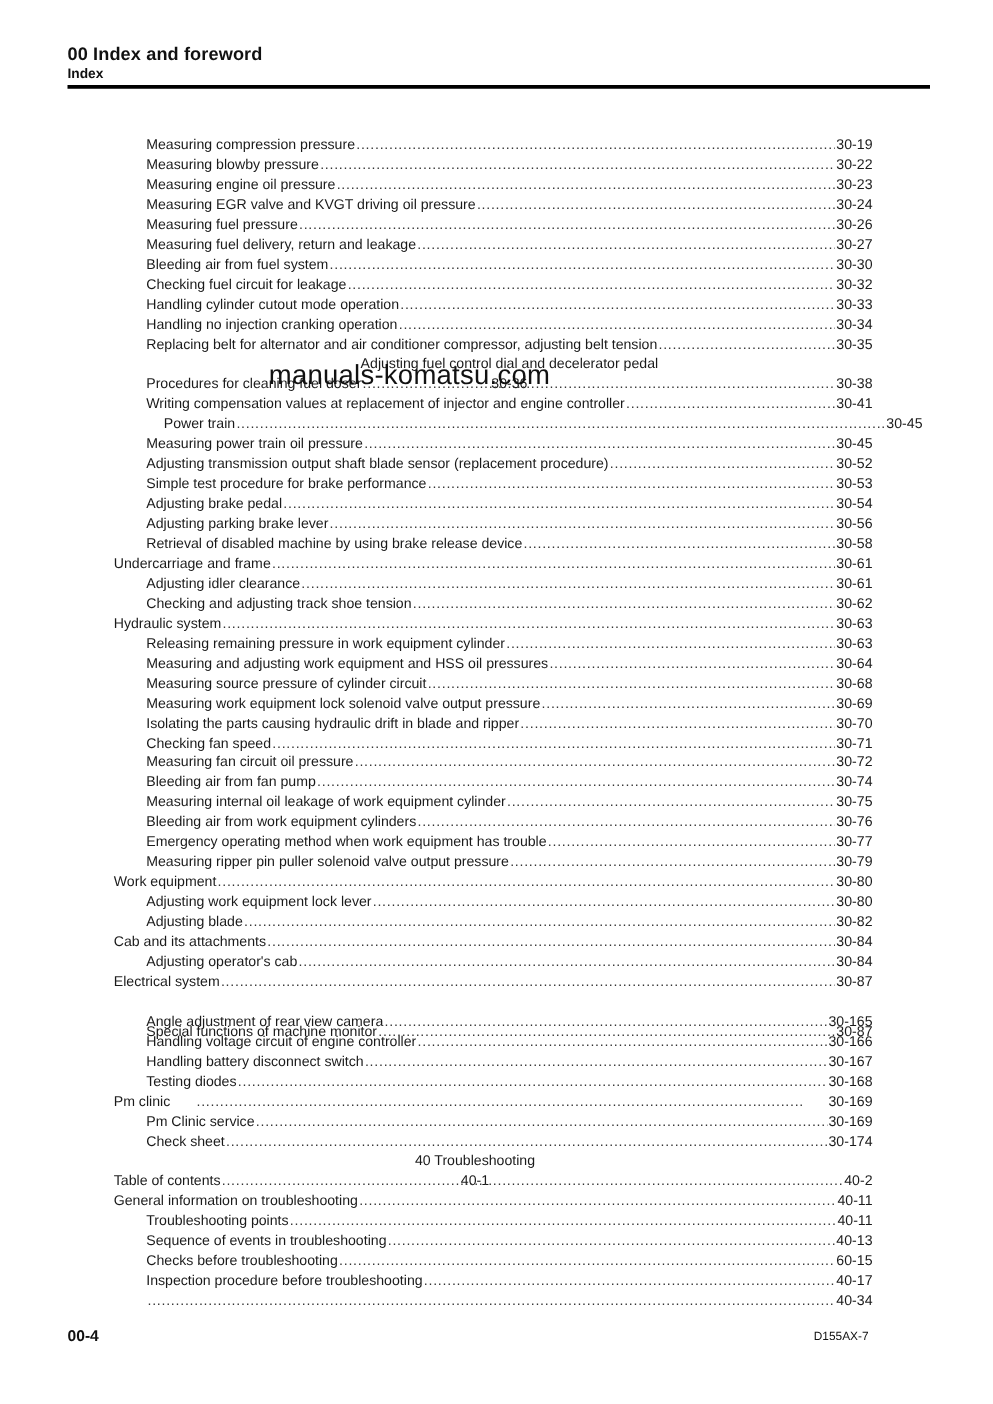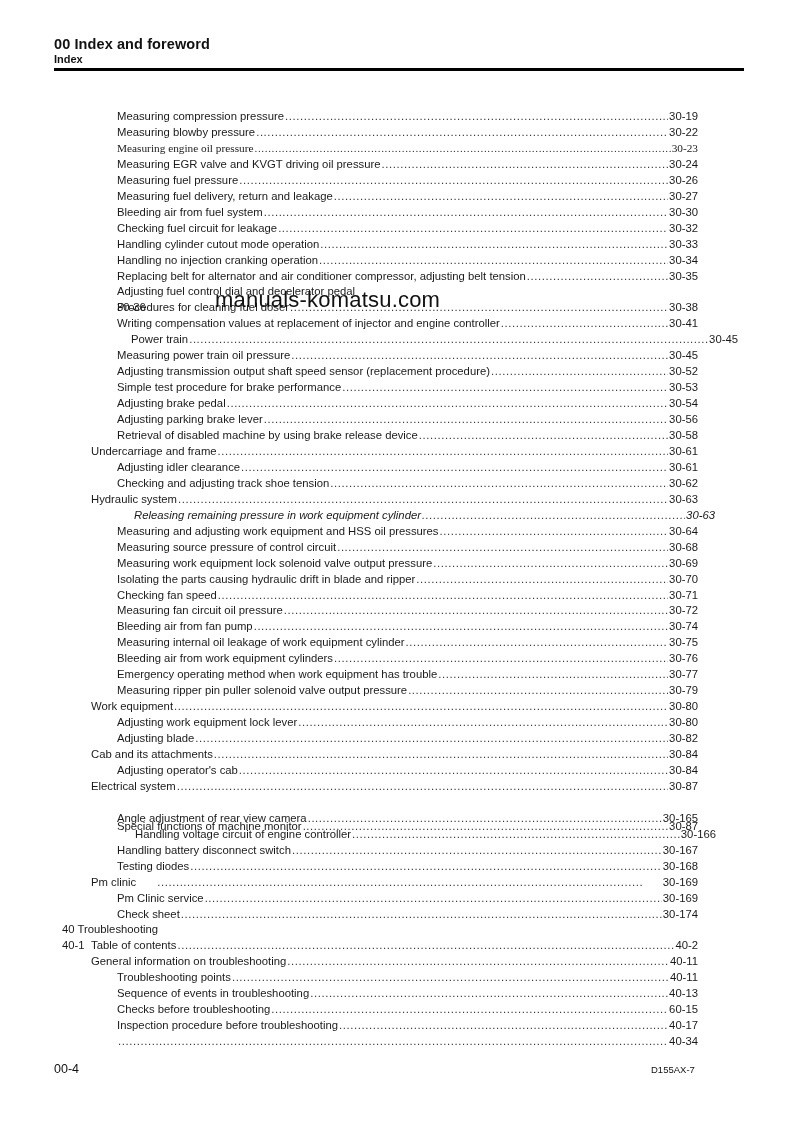--- a/index.html
+++ b/index.html
@@ -4,28 +4,28 @@
   <style>
     html, body { margin: 0; padding: 0; background: #ffffff; }
     body { width: 794px; height: 1123px; position: relative; overflow: hidden;
            font-family: "Liberation Sans", sans-serif; color: #111; }
     .header { position: absolute; left: 54px; top: 36px; width: 690px; }
     .header .title { font-size: 14.5px; font-weight: bold; line-height: 17px; letter-spacing: 0.1px; }
     .header .subtitle { font-size: 11px; font-weight: bold; line-height: 13px; }
     .header .rule { position: absolute; left: 0; top: 32px; width: 690px; height: 3px; background: #000; }
     .toc { position: absolute; left: 0; top: 108px; width: 794px; }
     .row { position: absolute; height: 16px; font-size: 11.3px; line-height: 16px;
-           display: flex; align-items: flex-start; white-space: nowrap; color: #1a1a1a; }
+           display: flex; align-items: center; white-space: nowrap; color: #1a1a1a; }
     .row .label { flex: 0 0 auto; }
     .row .dots { flex: 1 1 auto; overflow: hidden; margin: 0 1px; letter-spacing: 0.6px; color: #333; }
     .row .dots::before { content: "..................................................................................................................................................................................................................................................................................................................................................."; }
     .row .page { flex: 0 0 auto; }
     .watermark { position: absolute; left: 215px; top: 287px; font-size: 22px; color: #111;
                  font-family: "Liberation Sans", sans-serif; letter-spacing: 0.2px; }
-    .footer-left { position: absolute; left: 54px; top: 1062px; font-size: 12.5px; font-weight: normal; }
+    .footer-left { position: absolute; left: 54px; top: 1062px; font-size: 12.5px; font-weight: bold; }
     .footer-right { position: absolute; left: 651px; top: 1064px; font-size: 9.5px; }
   </style>
 </head>
 <body>
 
 <div class="header">
   <div class="title">00 Index and foreword</div>
   <div class="subtitle">Index</div>
   <div class="rule"></div>
 </div>
@@ -34,21 +34,21 @@
     <div class="row" style="left: 117px; width: 581px; top: 0px;">
       <span class="label">Measuring compression pressure</span>
       <span class="dots"></span>
       <span class="page">30-19</span>
     </div>
     <div class="row" style="left: 117px; width: 581px; top: 15.95px;">
       <span class="label">Measuring blowby pressure</span>
       <span class="dots"></span>
       <span class="page">30-22</span>
     </div>
-    <div class="row" style="left: 117px; width: 581px; top: 31.9px; font-family: Liberation Serif, serif;">
+    <div class="row" style="left: 117px; width: 581px; top: 31.9px;">
       <span class="label">Measuring engine oil pressure</span>
       <span class="dots"></span>
       <span class="page">30-23</span>
     </div>
     <div class="row" style="left: 117px; width: 581px; top: 47.85px;">
       <span class="label">Measuring EGR valve and KVGT driving oil pressure</span>
       <span class="dots"></span>
       <span class="page">30-24</span>
     </div>
     <div class="row" style="left: 117px; width: 581px; top: 63.8px;">
@@ -105,21 +105,21 @@
       <span class="label">Power train</span>
       <span class="dots"></span>
       <span class="page">30-45</span>
     </div>
     <div class="row" style="left: 117px; width: 581px; top: 239.25px;">
       <span class="label">Measuring power train oil pressure</span>
       <span class="dots"></span>
       <span class="page">30-45</span>
     </div>
     <div class="row" style="left: 117px; width: 581px; top: 255.2px;">
-      <span class="label">Adjusting transmission output shaft speed sensor (replacement procedure)</span>
+      <span class="label">Adjusting transmission output shaft blade sensor (replacement procedure)</span>
       <span class="dots"></span>
       <span class="page">30-52</span>
     </div>
     <div class="row" style="left: 117px; width: 581px; top: 271.15px;">
       <span class="label">Simple test procedure for brake performance</span>
       <span class="dots"></span>
       <span class="page">30-53</span>
     </div>
     <div class="row" style="left: 117px; width: 581px; top: 287.1px;">
       <span class="label">Adjusting brake pedal</span>
@@ -149,32 +149,32 @@
     <div class="row" style="left: 117px; width: 581px; top: 366.85px;">
       <span class="label">Checking and adjusting track shoe tension</span>
       <span class="dots"></span>
       <span class="page">30-62</span>
     </div>
     <div class="row" style="left: 91px; width: 607px; top: 382.8px;">
       <span class="label">Hydraulic system</span>
       <span class="dots"></span>
       <span class="page">30-63</span>
     </div>
-    <div class="row" style="left: 134px; width: 581px; top: 398.75px; font-style: italic;">
+    <div class="row" style="left: 117px; width: 581px; top: 398.75px;">
       <span class="label">Releasing remaining pressure in work equipment cylinder</span>
       <span class="dots"></span>
       <span class="page">30-63</span>
     </div>
     <div class="row" style="left: 117px; width: 581px; top: 414.7px;">
       <span class="label">Measuring and adjusting work equipment and HSS oil pressures</span>
       <span class="dots"></span>
       <span class="page">30-64</span>
     </div>
     <div class="row" style="left: 117px; width: 581px; top: 430.65px;">
-      <span class="label">Measuring source pressure of control circuit</span>
+      <span class="label">Measuring source pressure of cylinder circuit</span>
       <span class="dots"></span>
       <span class="page">30-68</span>
     </div>
     <div class="row" style="left: 117px; width: 581px; top: 446.6px;">
       <span class="label">Measuring work equipment lock solenoid valve output pressure</span>
       <span class="dots"></span>
       <span class="page">30-69</span>
     </div>
     <div class="row" style="left: 117px; width: 581px; top: 462.55px;">
       <span class="label">Isolating the parts causing hydraulic drift in blade and ripper</span>
@@ -249,21 +249,21 @@
     <div class="row" style="left: 117px; width: 581px; top: 685.85px; margin-top: 24px;">
       <span class="label">Special functions of machine monitor</span>
       <span class="dots"></span>
       <span class="page">30-87</span>
     </div>
     <div class="row" style="left: 117px; width: 581px; top: 701.8px;">
       <span class="label">Angle adjustment of rear view camera</span>
       <span class="dots"></span>
       <span class="page">30-165</span>
     </div>
-    <div class="row" style="left: 135px; width: 581px; top: 717.75px;">
+    <div class="row" style="left: 117px; width: 581px; top: 717.75px;">
       <span class="label">Handling voltage circuit of engine controller</span>
       <span class="dots"></span>
       <span class="page">30-166</span>
     </div>
     <div class="row" style="left: 117px; width: 581px; top: 733.7px;">
       <span class="label">Handling battery disconnect switch</span>
       <span class="dots"></span>
       <span class="page">30-167</span>
     </div>
     <div class="row" style="left: 117px; width: 581px; top: 749.65px;">

